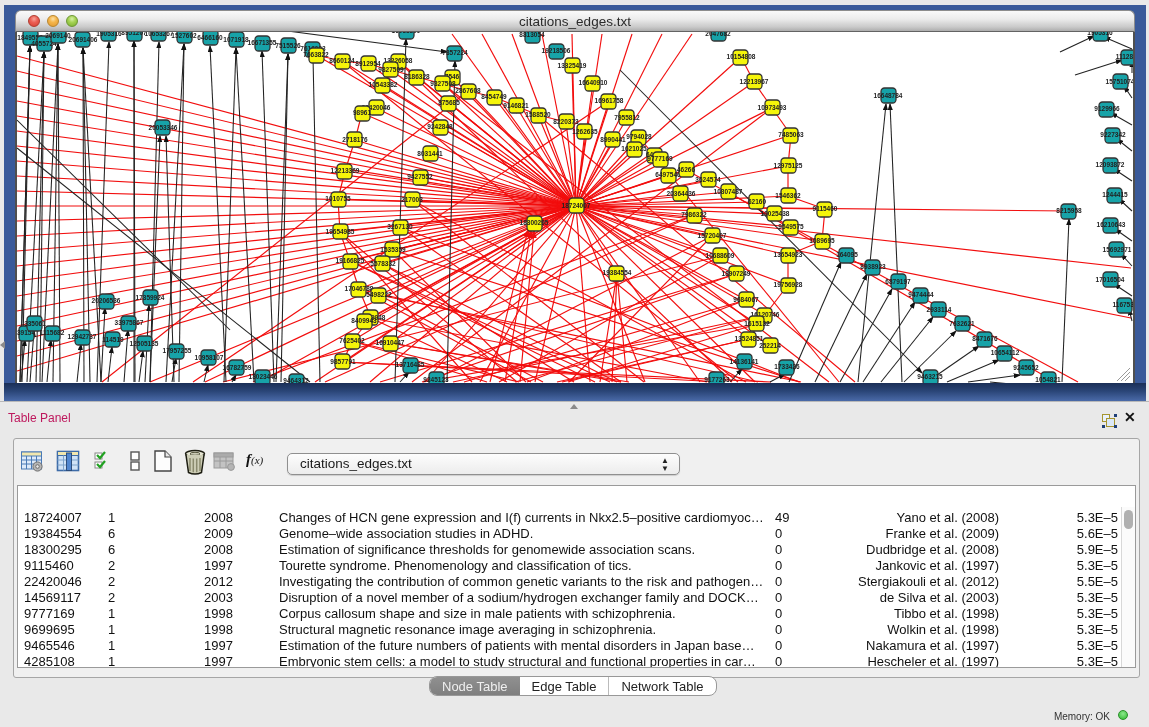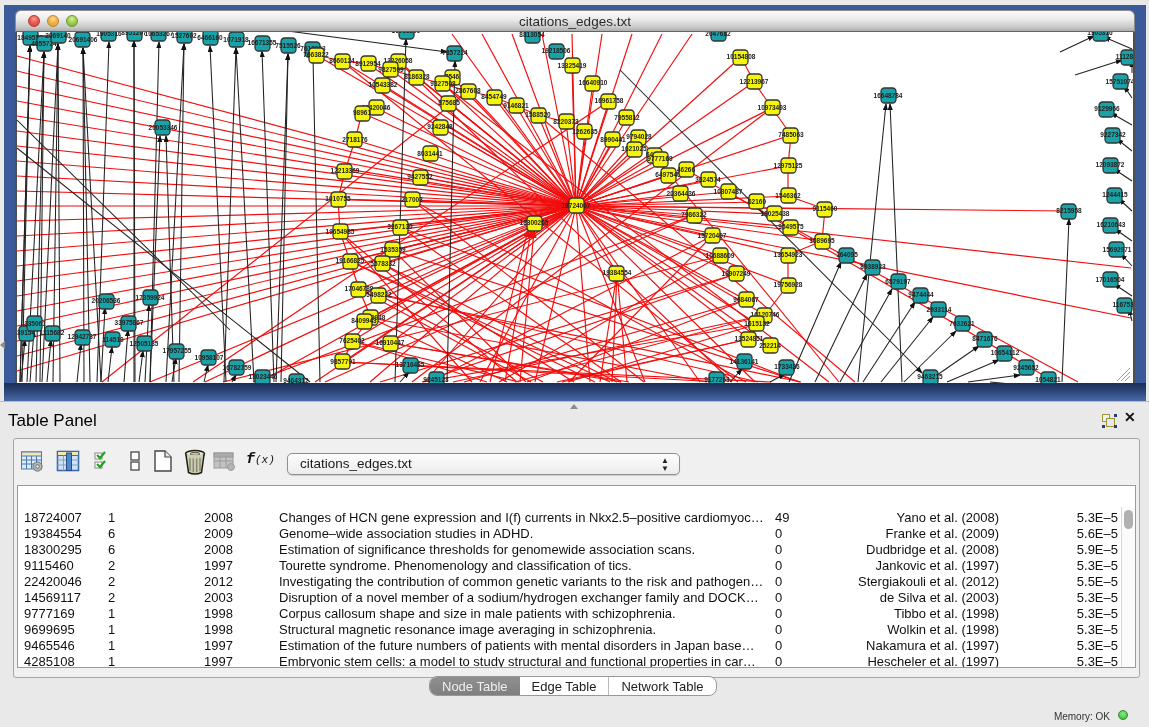--- a/index.html
+++ b/index.html
@@ -18,21 +18,21 @@
 #tl2{left:31px;background:radial-gradient(circle at 50% 30%,#fbe0a6 0%,#f5b64b 40%,#e1982f 100%);border:1px solid #b8862e}
 #tl3{left:50px;background:radial-gradient(circle at 50% 30%,#d6f0a8 0%,#a6d354 40%,#77ae2e 100%);border:1px solid #6d9734}
 #canvas{position:absolute;left:15px;top:32px;width:1120px;height:351px;
   background:#fff;border-left:2px solid #4f4f4f;border-right:2px solid #4f4f4f}
 #sidearrow{position:absolute;left:0px;top:341px;width:0;height:0;
   border-top:4px solid transparent;border-bottom:4px solid transparent;
   border-right:5px solid #8a8a8a}
 
 #panel{position:absolute;left:0;top:401px;width:1149px;height:326px;
   background:#e9e9e9;border-top:1px solid #b9b9b9}
-#ptitle{position:absolute;left:8px;top:9px;font-size:17px;color:#000000}
+#ptitle{position:absolute;left:8px;top:9px;font-size:12px;color:#be185d}
 #pfloat{position:absolute;left:1102px;top:11px;width:15px;height:15px}
 #pclose{position:absolute;left:1124px;top:7px;font-size:14px;font-weight:bold;color:#111}
 #inner{position:absolute;left:13px;top:36px;width:1127px;height:240px;
   background:#f0f0f0;border:1px solid #a6a6a6;border-radius:3px}
 .ticon{position:absolute;top:47px}
 #dropdown{position:absolute;left:287px;top:51px;width:393px;height:22px;
   background:linear-gradient(#fdfdfd,#ececec);border:1px solid #8f8f8f;border-radius:5px;
   font-size:13.5px;color:#1a1a1a;line-height:20px;padding-left:12px;
   box-shadow:0 1px 1px rgba(0,0,0,0.15)}
 #dropdown .arr{position:absolute;right:10px;top:3px;font-size:8px;color:#222;
@@ -707,21 +707,21 @@
       <ellipse cx="13" cy="4.8" rx="5" ry="1.5" fill="#c9c9b4" stroke="#55553d"></ellipse>
       <path d="M4 6 L6.5 23.5 q6.5 3.2 13 0 L22 6" fill="#cdcdb6" stroke="#1d1d12" stroke-width="1.5"></path>
       <path d="M8 9 v13 M11.3 9.5 v13.7 M14.7 9.5 v13.7 M18 9 v13" stroke="#8a8a6e" stroke-width="1.5"></path>
     </svg>
     <svg class="ticon" style="left:212px" width="24" height="24" viewBox="0 0 24 24">
       <rect x="2" y="4" width="19" height="15" fill="#c3c3c3" stroke="#9a9a9a"></rect>
       <rect x="2" y="4" width="19" height="4" fill="#ababab" stroke="#9a9a9a"></rect>
       <path d="M2 12 h19 M8 8 v11 M14 8 v11" stroke="#9a9a9a"></path>
       <circle cx="19" cy="18" r="3.4" fill="#b5b5b5" stroke="#999"></circle>
     </svg>
-    <div class="ticon" style="left:246px;top:49px;font-size:15px;font-style:italic;color:#111;font-family:Liberation Mono, monospace"><b>f</b><span style="font-size:11px">(x)</span></div>
+    <div class="ticon" style="left:246px;top:49px;font-size:15px;font-style:italic;color:#111;font-family:Liberation Serif, serif"><b>f</b><span style="font-size:11px">(x)</span></div>
     <div id="dropdown">citations_edges.txt<span class="arr">▲<br>▼</span></div>
     <div id="tbl">
       <div class="trow" style="top:24px">
         <span class="c1">18724007</span>
         <span class="c2">1</span>
         <span class="c3">2008</span>
         <span class="c4">Changes of HCN gene expression and I(f) currents in Nkx2.5–positive cardiomyoc…</span>
         <span class="c5">49</span>
         <span class="c6">Yano et al. (2008)</span>
         <span class="c7">5.3E–5</span>

